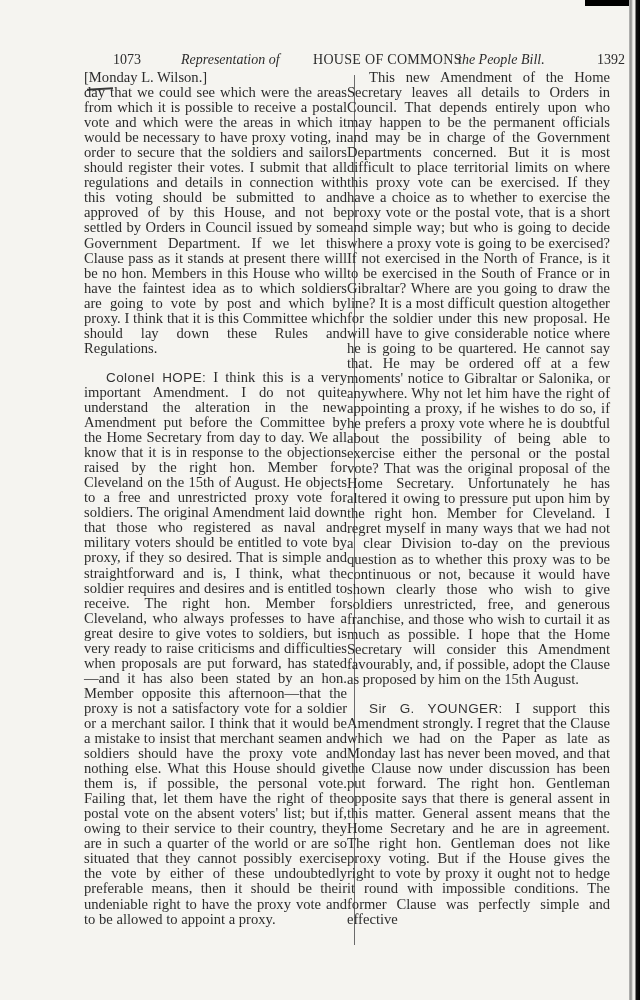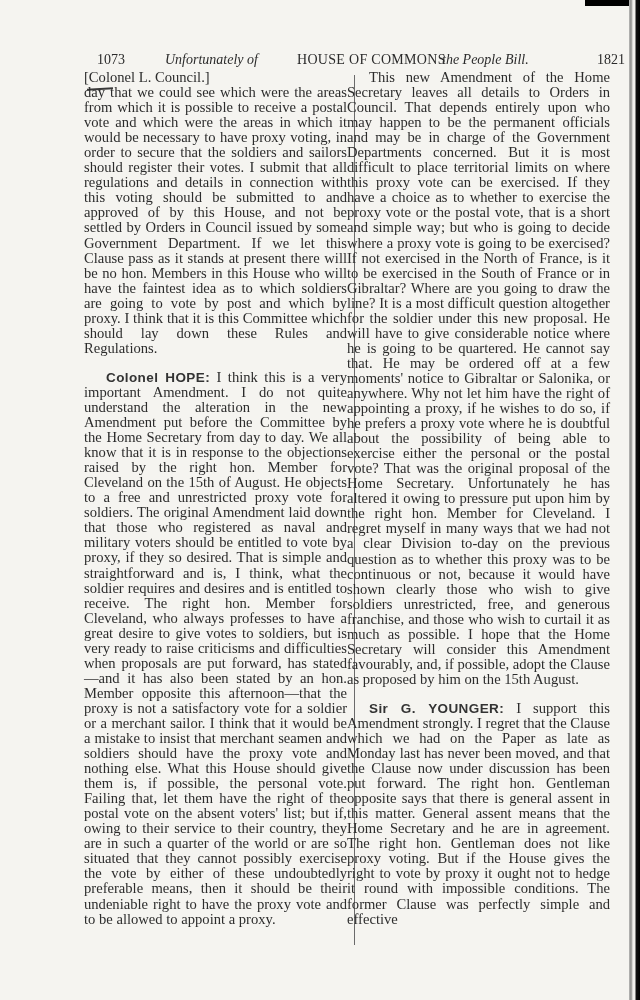--- a/index.html
+++ b/index.html
@@ -19,41 +19,41 @@
       background: linear-gradient(to right, #b9b9b7 0px, #8d8d8b 2px, #f1f0ec 4px, #f1f0ec 6px, #111 7px, #000 11px);
     }
     .top-edge {
       position: absolute; top: 0; right: 0; width: 55px; height: 6px; background: #000;
     }
     .running-head {
       position: absolute; top: 52px; left: 97px; width: 528px; height: 16px;
       font-family: "Liberation Serif", serif; font-size: 14px; line-height: 16px;
       color: #2b2b2b;
     }
-    .running-head span { position: absolute; top: 0; white-space: nowrap; }
+    .running-head span { position: absolute; top: 0; white-space: nowrap; margin-left: 16px; }
     .rh-left-num { left: 0; }
     .rh-left-title { left: 68px; font-style: italic; }
     .rh-center { left: 200px; letter-spacing: 0.3px; }
     .rh-right-title { left: 345px; font-style: italic; text-align: center; }
     .rh-right-num { right: 0; }
 
     .column {
       position: absolute; top: 70px;
       font-family: "Liberation Serif", serif;
       font-size: 14.6px; line-height: 15.05px;
       text-align: justify;
       color: #2c2c2c;
     }
     .col-left { left: 84px; width: 263px; }
     .col-right { left: 347px; width: 263px; }
     .column p { margin: 0; text-indent: 0; }
     .column p.indent { text-indent: 22px; }
     .column p + p.speech { margin-top: 14px; }
     .speaker {
-      font-family: "Liberation Sans", sans-serif; font-weight: bold;
+      font-family: "Liberation Sans", sans-serif; font-weight: normal;
       font-size: 13.5px; letter-spacing: 0.4px; color: #333;
     }
     .header-attrib { text-indent: 18px; text-align: left; margin-bottom: 0; }
     .divider {
       position: absolute; left: 354px; top: 75px; width: 1px; height: 870px;
       background: #6a6a6a;
     }
     .pen-mark {
       position: absolute; left: 87px; top: 88px; width: 26px; height: 2px;
       background: #3a3a3a; transform: rotate(-3deg);
@@ -61,31 +61,31 @@
   </style>
 </head>
 <body>
 
 <div class="page">
   <div class="top-edge"></div>
   <div class="edge-strip"></div>
 
   <div class="running-head">
     <span class="rh-left-num">1073</span>
-    <span class="rh-left-title">Unfortunately of</span>
+    <span class="rh-left-title">Representation of</span>
     <span class="rh-center">HOUSE OF COMMONS</span>
     <span class="rh-right-title">the People Bill.</span>
-    <span class="rh-right-num">1821</span>
+    <span class="rh-right-num">1392</span>
   </div>
 
   <div class="pen-mark"></div>
   <div class="divider"></div>
 
   <div class="column col-left">
-    <p class="header-attrib">[Colonel L. Council.]</p>
+    <p class="header-attrib">[Monday L. Wilson.]</p>
     <p>
       <span class="speaker"></span><span>day that we could see which were the areas from which it is possible to receive a postal vote and which were the areas in which it would be necessary to have proxy voting, in order to secure that the soldiers and sailors should register their votes. I submit that all regulations and details in connection with this voting should be submitted to and approved of by this House, and not be settled by Orders in Council issued by some Government Department. If we let this Clause pass as it stands at present there will be no hon. Members in this House who will have the faintest idea as to which soldiers are going to vote by post and which by proxy. I think that it is this Committee which should lay down these Rules and Regulations.</span>
     </p>
     <p class="indent speech">
       <span class="speaker">Colonel HOPE:</span><span> I think this is a very important Amendment. I do not quite understand the alteration in the new Amendment put before the Committee by the Home Secretary from day to day. We all know that it is in response to the objections raised by the right hon. Member for Cleveland on the 15th of August. He objects to a free and unrestricted proxy vote for soldiers. The original Amendment laid down that those who registered as naval and military voters should be entitled to vote by proxy, if they so desired. That is simple and straightforward and is, I think, what the soldier requires and desires and is entitled to receive. The right hon. Member for Cleveland, who always professes to have a great desire to give votes to soldiers, but is very ready to raise criticisms and difficulties when proposals are put forward, has stated—and it has also been stated by an hon. Member opposite this afternoon—that the proxy is not a satisfactory vote for a soldier or a merchant sailor. I think that it would be a mistake to insist that merchant seamen and soldiers should have the proxy vote and nothing else. What this House should give them is, if possible, the personal vote. Failing that, let them have the right of the postal vote on the absent voters' list; but if, owing to their service to their country, they are in such a quarter of the world or are so situated that they cannot possibly exercise the vote by either of these undoubtedly preferable means, then it should be their undeniable right to have the proxy vote and to be allowed to appoint a proxy.</span>
     </p>
   </div>
 
   <div class="column col-right">
     <p class="indent">

